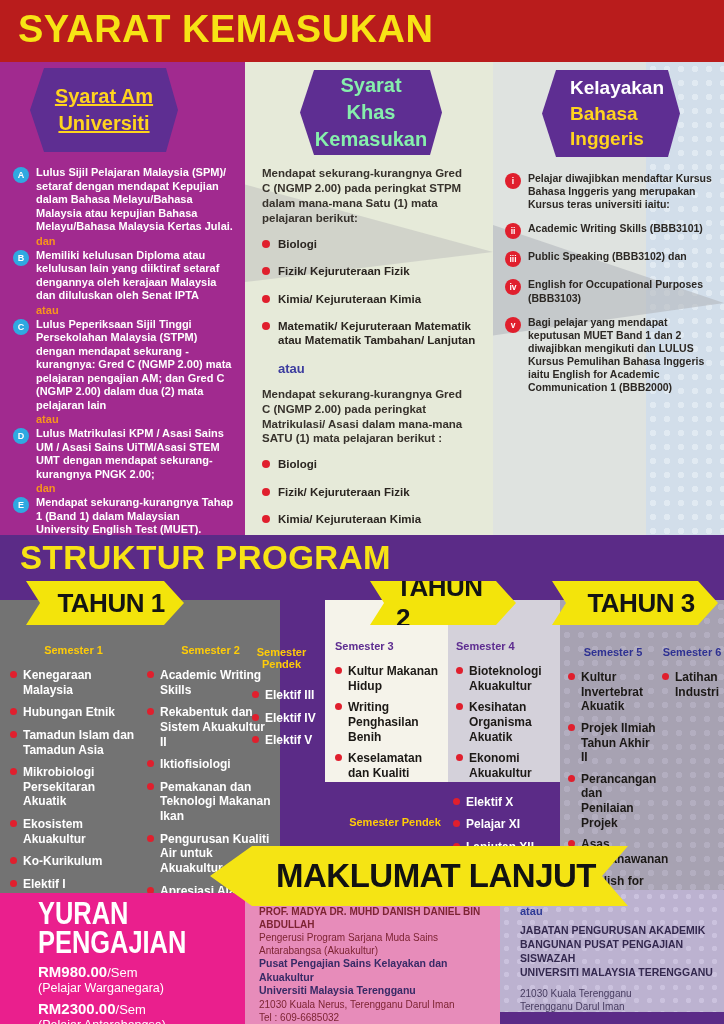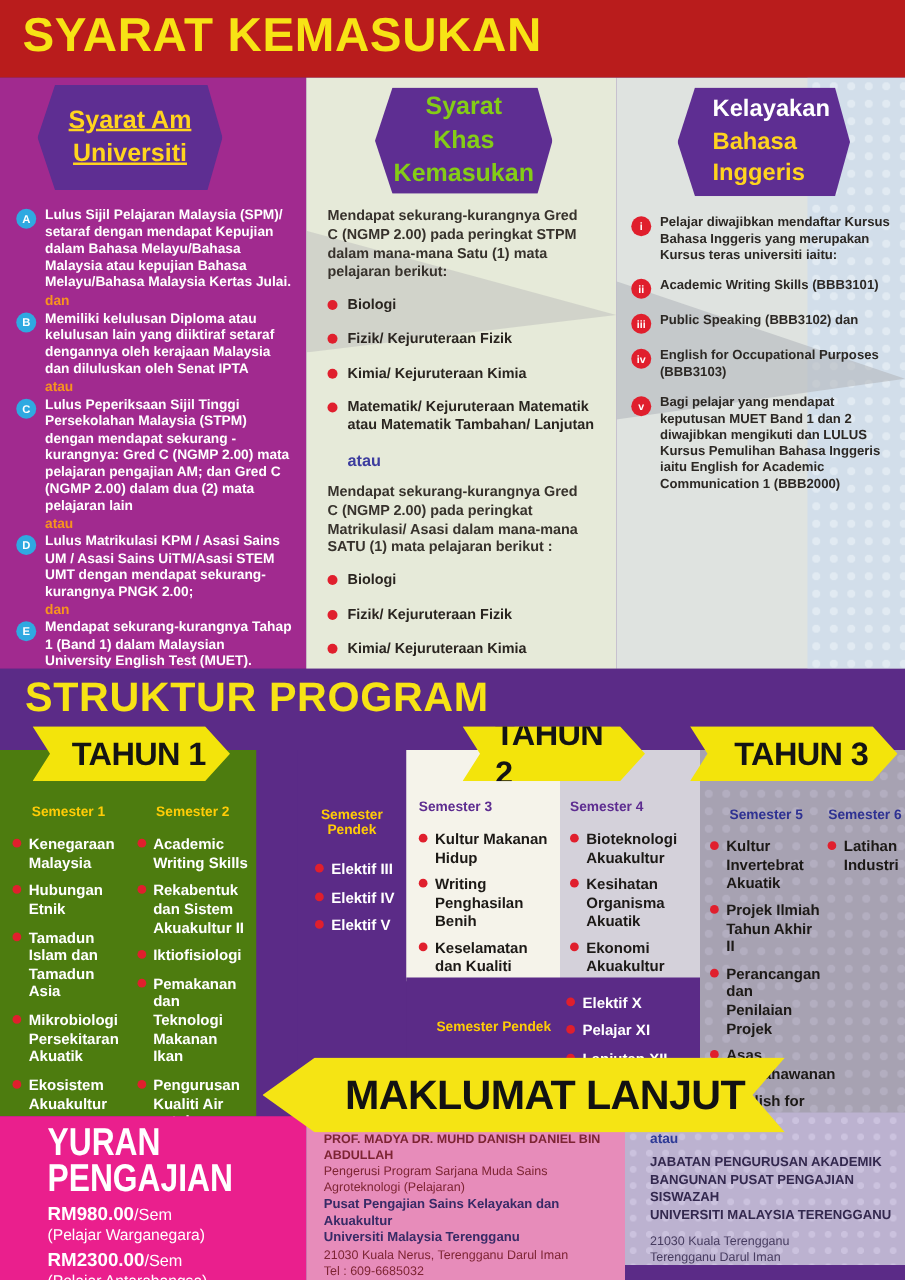--- a/index.html
+++ b/index.html
@@ -22,21 +22,21 @@
   .deco-mid { left:0; top:100px; width:248px; height:150px; background:#b9b9b9; opacity:.45;
       clip-path:polygon(0 15%, 100% 60%, 0 80%); }
   .deco-right { left:0; top:150px; width:231px; height:130px; background:#b4b8bd; opacity:.6;
       clip-path:polygon(0 10%, 100% 70%, 0 95%); }
 
   .ribbon { position:absolute; background:#5e2e92; z-index:2;
       clip-path:polygon(14px 0, calc(100% - 12px) 0, 100% 50%, calc(100% - 12px) 100%, 14px 100%, 0 50%);
       display:flex; flex-direction:column; justify-content:center; }
   .ribbon-center { align-items:center; text-align:center; }
   .sa-ribbon { left:30px; top:6px;  width:148px; height:84px; font-size:20px; font-weight:700; color:#ffd41e; line-height:1.35; padding:0 16px;text-decoration:underline; }
-  .sk-ribbon { left:55px; top:8px;  width:142px; height:85px; font-size:20px; font-weight:700; color:#84cc16; line-height:1.35; padding:0 16px; }
+  .sk-ribbon { left:55px; top:8px;  width:142px; height:85px; font-size:20px; font-weight:700; color:#86efac; line-height:1.35; padding:0 16px; }
   .bi-ribbon { left:49px; top:8px;  width:138px; height:87px; padding-left:28px; font-size:19px; font-weight:700; line-height:1.35; }
   .bi-h1 { color:#ffffff; }
   .bi-h2 { color:#ffd41e; }
 
   
   .sa-list { position:absolute; left:13px; top:104px; width:222px; z-index:2; }
   .sa-row { display:flex; gap:7px; }
   .badge-cyan { flex:0 0 auto; width:16px; height:16px; border-radius:50%; background:#2fa9e1; color:#fff;
       font-size:9px; font-weight:700; display:flex; align-items:center; justify-content:center; margin-top:1px; }
   .sa-text { color:#ffffff; font-weight:700; font-size:11px; line-height:1.23; }
@@ -56,21 +56,21 @@
   .bi-entry { display:flex; gap:7px; margin-bottom:11px; }
   .badge-red { flex:0 0 auto; min-width:16px; height:16px; padding:0 3px; border-radius:9px; background:#e01f2d; color:#fff;
       font-size:8.5px; font-weight:700; display:flex; align-items:center; justify-content:center; margin-top:1px; }
   .bi-text { color:#2c2824; font-weight:700; font-size:10.5px; line-height:1.25; }
 
   
   .band-struktur { position:absolute; left:0; top:535px; width:724px; height:65px; background:#5b2b87; z-index:2; }
   .struktur-title { position:absolute; left:20px; top:4px; font-size:33px; font-weight:800; color:#f7e315; letter-spacing:.5px; }
 
   .panel { position:absolute; top:600px; height:293px; }
-  .panel-sem12 { left:0; width:205px; background:#4d7c0f; display:flex; gap:10px; padding:44px 6px 0 10px; z-index:1; }
+  .panel-sem12 { left:0; width:280px; background:#737373; display:flex; gap:10px; padding:44px 6px 0 10px; z-index:1; }
   .panel-base-purple { left:238px; width:486px; background:#5b2b87; z-index:0; }
   .panel-sem3 { left:325px; width:123px; height:185px; background:#f5f3ea; padding:40px 4px 0 10px; z-index:1; }
   .panel-sem4 { left:448px; width:112px; height:185px; background:#d4d1da; padding:40px 2px 0 8px; z-index:1; }
   .panel-sem56 { left:560px; width:164px; background:#a7a2b2;
       background-image:radial-gradient(#b3aec0 3px, transparent 3.5px); background-size:14px 14px;
       display:flex; gap:4px; padding:46px 2px 0 8px; z-index:1; }
   .deco-s56-white { left:560px; top:600px; width:36px; height:150px; background:#f3f1ea; clip-path:polygon(0 0,100% 0,0 100%); z-index:1; }
   .deco-s56-blue  { left:642px; top:600px; width:82px; height:58px; background:#cfdbe8; clip-path:polygon(0 0,100% 0,100% 100%); z-index:1; }
 
   .pendek1 { position:absolute; left:238px; top:600px; width:87px; height:185px; padding-top:46px; z-index:2; }
@@ -544,21 +544,21 @@
           <div class="fee-main">
             <span class="fee-amount">RM2300.00</span><span class="fee-suffix">/Sem</span>
           </div>
           <div class="fee-note">(Pelajar Antarabangsa)</div>
         </div>
       </div>
   </div>
 
   <div class="block block-prof">
     <div class="c-name">PROF. MADYA DR. MUHD DANISH DANIEL BIN ABDULLAH</div>
-    <div class="c-maroon">Pengerusi Program Sarjana Muda Sains Agroteknologi (Pelajaran)</div>
+    <div class="c-maroon">Pengerusi Program Sarjana Muda Sains Antarabangsa (Akuakultur)</div>
     <div class="c-navy">Pusat Pengajian Sains Kelayakan dan Akuakultur</div>
     <div class="c-navy">Universiti Malaysia Terengganu</div>
     <div class="c-maroon">21030 Kuala Nerus, Terengganu Darul Iman</div>
     <div class="c-maroon">Tel : 609-6685032</div>
     <div class="c-maroon">Email : mdda@umt.edu.my</div>
 
   </div>
 
   <div class="block block-jabatan">
     <div class="j-atau">atau</div>

